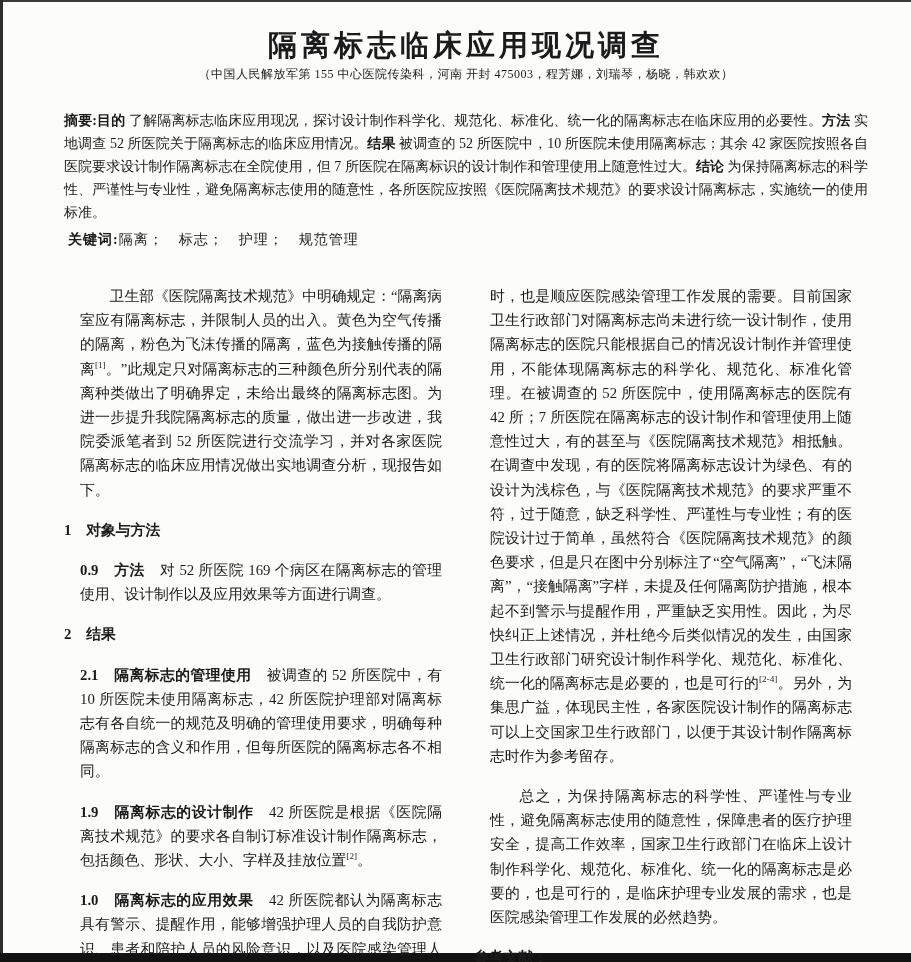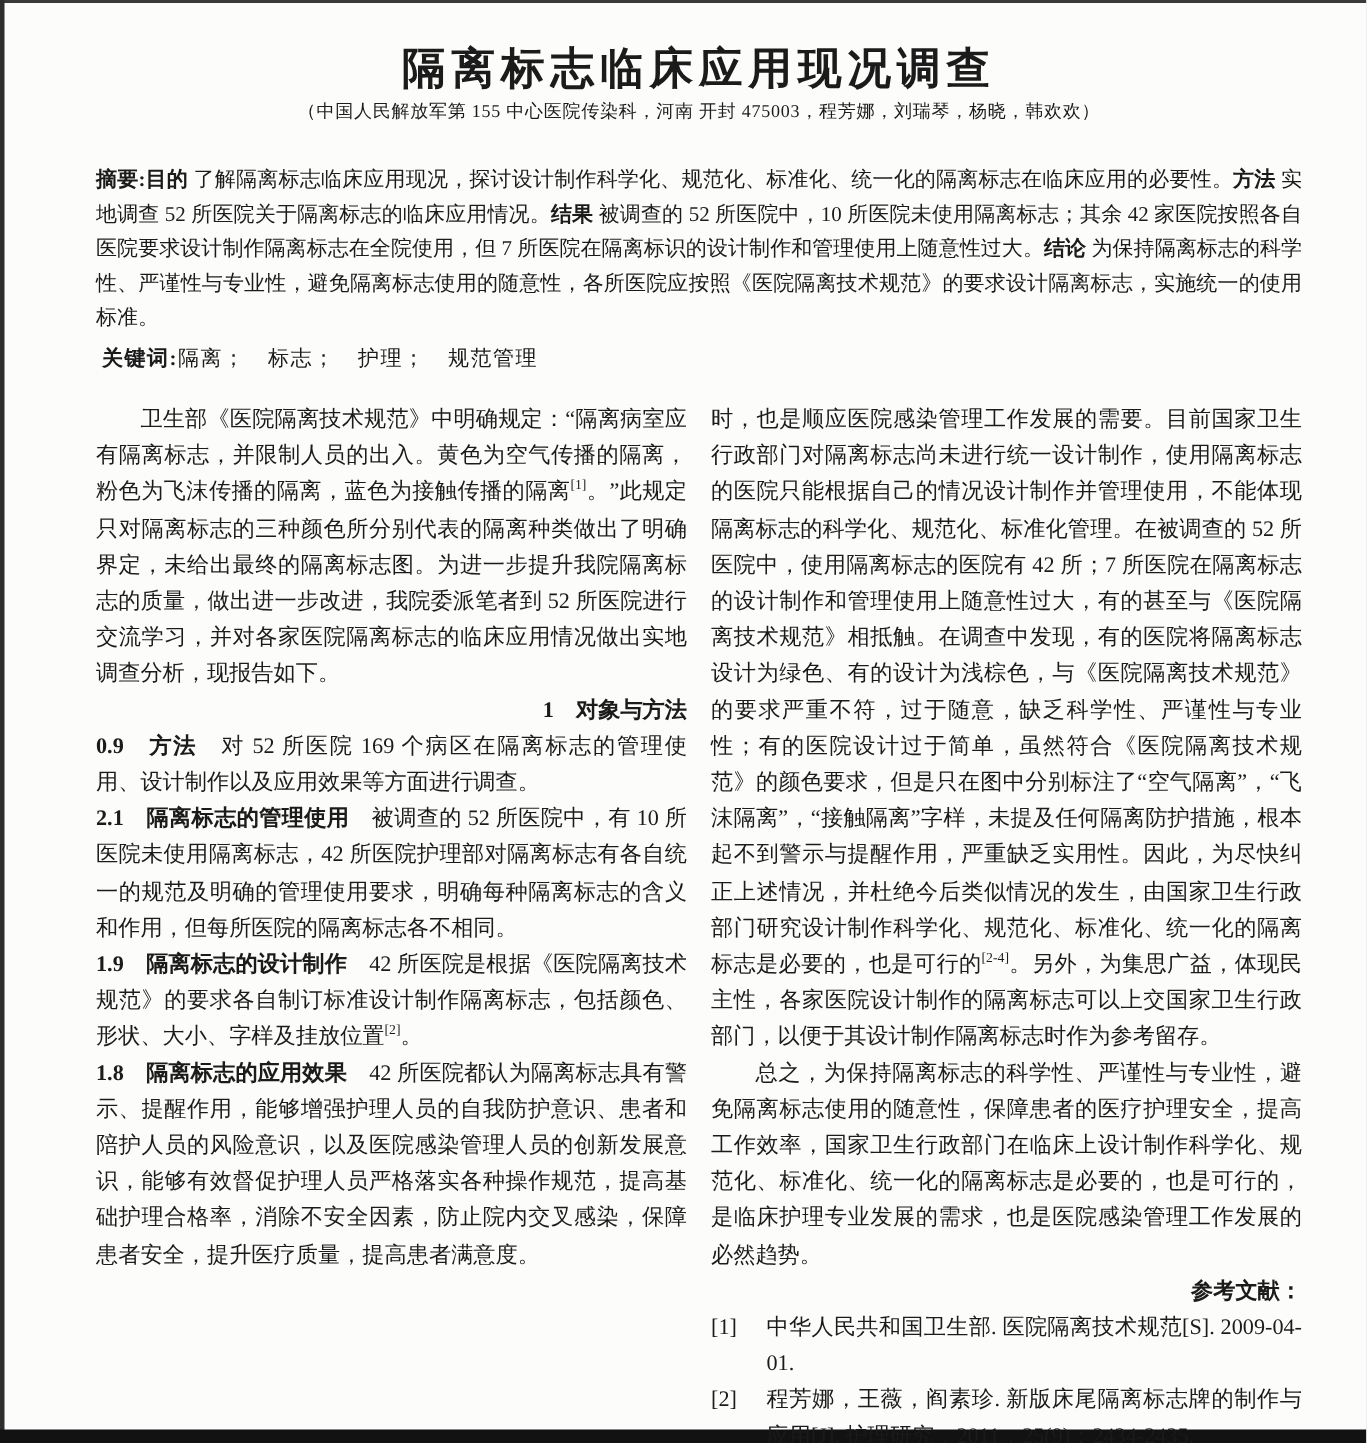--- a/index.html
+++ b/index.html
@@ -48,23 +48,23 @@
     display:flex;
     gap:16px;
     margin-top:17px;
   }
   .col{
     flex:1 1 0;
     font-size:14.8px;
     line-height:24.2px;
     text-align:justify;
   }
-  .para{margin:0;}
+  .para{margin:16px;}
   .para.indent{text-indent:2em;}
-  .sec-heading{margin:0;font-weight:bold;text-align:right;}
+  .sec-heading{margin:0;font-weight:bold;text-align:left;}
   .b{font-weight:bold;}
   sup{font-size:0.62em;line-height:0;vertical-align:super;}
   .ref{margin:0;position:relative;padding-left:37px;}
   .ref-label{position:absolute;left:0;top:0;}
 </style>
 </head>
 <body>
 
 <div class="page">
   <div class="scan-edge scan-edge-top"></div>
@@ -76,23 +76,24 @@
     <div class="authors">（中国人民解放军第 155 中心医院传染科，河南 开封 475003，程芳娜，刘瑞琴，杨晓，韩欢欢）</div>
 
     <p class="abstract"><span class="b">摘要:</span><span class="b">目的</span><span> 了解隔离标志临床应用现况，探讨设计制作科学化、规范化、标准化、统一化的隔离标志在临床应用的必要性。</span><span class="b">方法</span><span> 实地调查 52 所医院关于隔离标志的临床应用情况。</span><span class="b">结果</span><span> 被调查的 52 所医院中，10 所医院未使用隔离标志；其余 42 家医院按照各自医院要求设计制作隔离标志在全院使用，但 7 所医院在隔离标识的设计制作和管理使用上随意性过大。</span><span class="b">结论</span><span> 为保持隔离标志的科学性、严谨性与专业性，避免隔离标志使用的随意性，各所医院应按照《医院隔离技术规范》的要求设计隔离标志，实施统一的使用标准。</span></p>
     <p class="keywords"><span class="b">关键词:</span><span>隔离；　标志；　护理；　规范管理</span></p>
 
     <div class="columns">
       <div class="col">
           <p class="para indent"><span>卫生部《医院隔离技术规范》中明确规定：“隔离病室应有隔离标志，并限制人员的出入。黄色为空气传播的隔离，粉色为飞沫传播的隔离，蓝色为接触传播的隔离</span><sup>[1]</sup><span>。”此规定只对隔离标志的三种颜色所分别代表的隔离种类做出了明确界定，未给出最终的隔离标志图。为进一步提升我院隔离标志的质量，做出进一步改进，我院委派笔者到 52 所医院进行交流学习，并对各家医院隔离标志的临床应用情况做出实地调查分析，现报告如下。</span></p>
           <p class="sec-heading"><span class="b">1　对象与方法</span></p>
           <p class="para"><span class="b">0.9　方法</span><span>　对 52 所医院 169 个病区在隔离标志的管理使用、设计制作以及应用效果等方面进行调查。</span></p>
+          <p class="sec-heading"><span class="b">2　结果</span></p>
           <p class="para"><span class="b">2.1　隔离标志的管理使用</span><span>　被调查的 52 所医院中，有 10 所医院未使用隔离标志，42 所医院护理部对隔离标志有各自统一的规范及明确的管理使用要求，明确每种隔离标志的含义和作用，但每所医院的隔离标志各不相同。</span></p>
           <p class="para"><span class="b">1.9　隔离标志的设计制作</span><span>　42 所医院是根据《医院隔离技术规范》的要求各自制订标准设计制作隔离标志，包括颜色、形状、大小、字样及挂放位置</span><sup>[2]</sup><span>。</span></p>
-          <p class="para"><span class="b">1.8　隔离标志的应用效果</span><span>　42 所医院都认为隔离标志具有警示、提醒作用，能够增强护理人员的自我防护意识、患者和陪护人员的风险意识，以及医院感染管理人员的创新发展意识，能够有效督促护理人员严格落实各种操作规范，提高基础护理合格率，消除不安全因素，防止院内交叉感染，保障患者安全，提升医疗质量，提高患者满意度。</span></p>
+          <p class="para"><span class="b">1.0　隔离标志的应用效果</span><span>　42 所医院都认为隔离标志具有警示、提醒作用，能够增强护理人员的自我防护意识、患者和陪护人员的风险意识，以及医院感染管理人员的创新发展意识，能够有效督促护理人员严格落实各种操作规范，提高基础护理合格率，消除不安全因素，防止院内交叉感染，保障患者安全，提升医疗质量，提高患者满意度。</span></p>
         </div>
       <div class="col">
           <p class="para"><span>时，也是顺应医院感染管理工作发展的需要。目前国家卫生行政部门对隔离标志尚未进行统一设计制作，使用隔离标志的医院只能根据自己的情况设计制作并管理使用，不能体现隔离标志的科学化、规范化、标准化管理。在被调查的 52 所医院中，使用隔离标志的医院有 42 所；7 所医院在隔离标志的设计制作和管理使用上随意性过大，有的甚至与《医院隔离技术规范》相抵触。在调查中发现，有的医院将隔离标志设计为绿色、有的设计为浅棕色，与《医院隔离技术规范》的要求严重不符，过于随意，缺乏科学性、严谨性与专业性；有的医院设计过于简单，虽然符合《医院隔离技术规范》的颜色要求，但是只在图中分别标注了“空气隔离”，“飞沫隔离”，“接触隔离”字样，未提及任何隔离防护措施，根本起不到警示与提醒作用，严重缺乏实用性。因此，为尽快纠正上述情况，并杜绝今后类似情况的发生，由国家卫生行政部门研究设计制作科学化、规范化、标准化、统一化的隔离标志是必要的，也是可行的</span><sup>[2-4]</sup><span>。另外，为集思广益，体现民主性，各家医院设计制作的隔离标志可以上交国家卫生行政部门，以便于其设计制作隔离标志时作为参考留存。</span></p>
           <p class="para indent"><span>总之，为保持隔离标志的科学性、严谨性与专业性，避免隔离标志使用的随意性，保障患者的医疗护理安全，提高工作效率，国家卫生行政部门在临床上设计制作科学化、规范化、标准化、统一化的隔离标志是必要的，也是可行的，是临床护理专业发展的需求，也是医院感染管理工作发展的必然趋势。</span></p>
           <p class="sec-heading"><span class="b">参考文献：</span></p>
           <p class="ref"><span class="ref-label">[1]</span><span class="ref-text">中华人民共和国卫生部. 医院隔离技术规范[S]. 2009-04-01.</span></p>
           <p class="ref"><span class="ref-label">[2]</span><span class="ref-text">程芳娜，王薇，阎素珍. 新版床尾隔离标志牌的制作与应用[J]. 护理研究，2011，25(9)：2434-2435.</span></p>
         </div>
     </div>
   </div>

